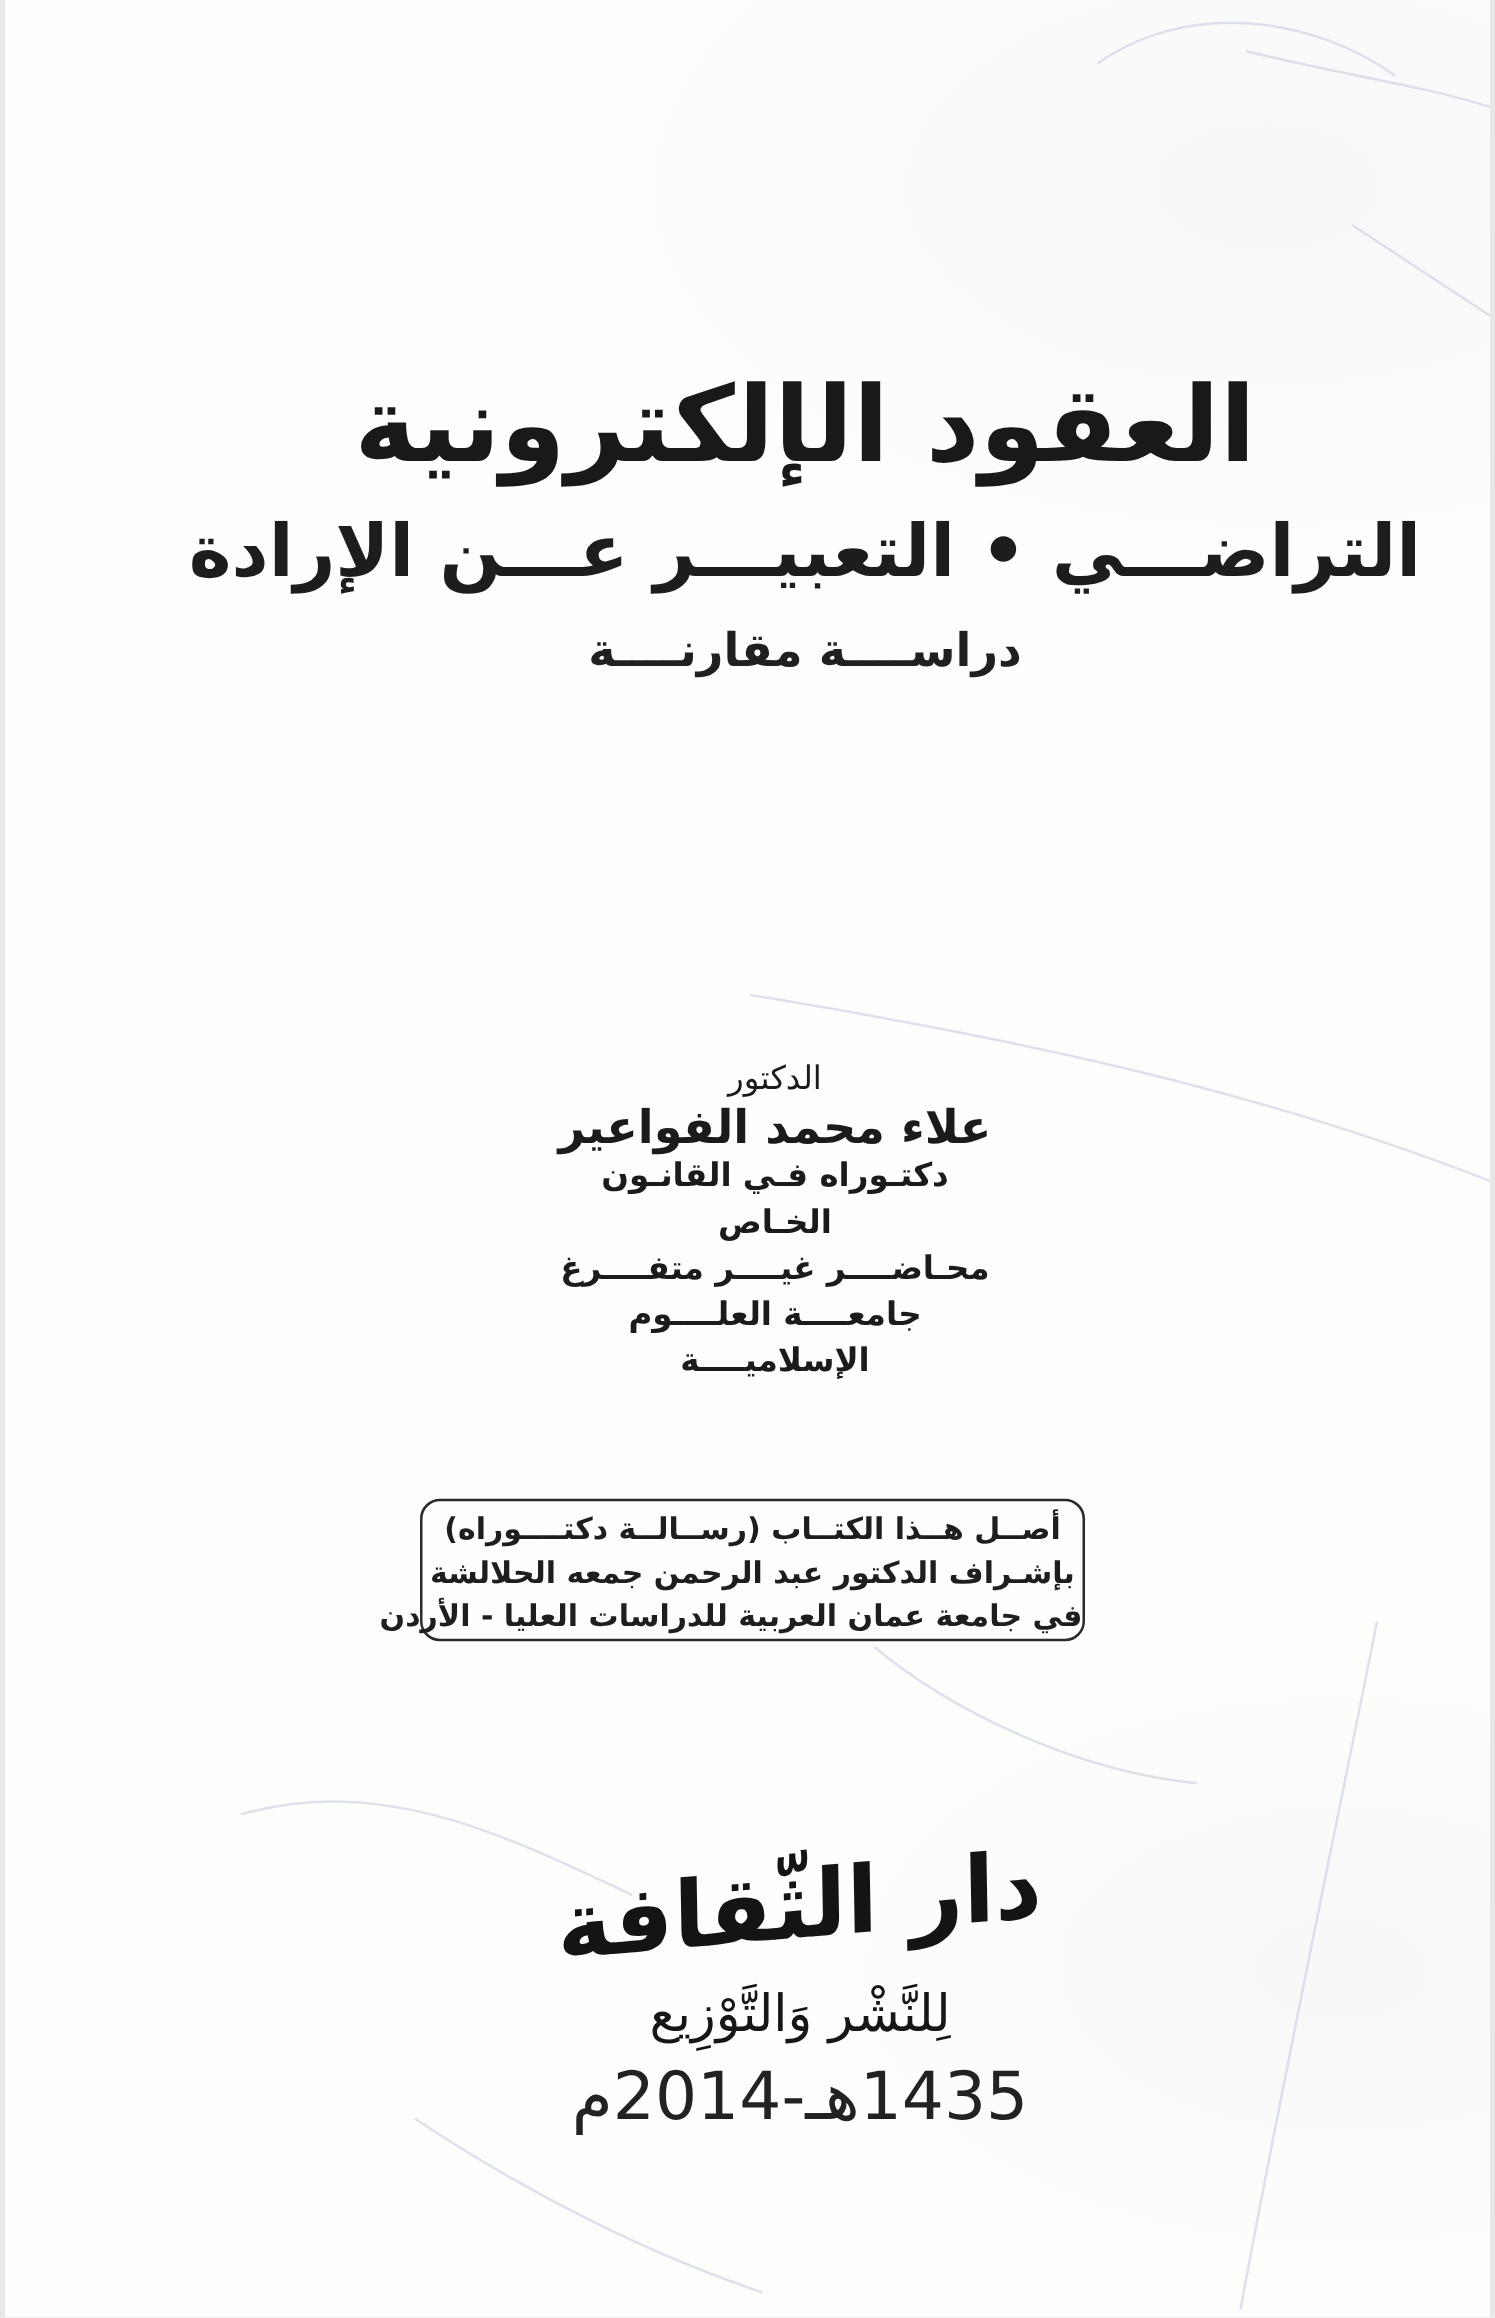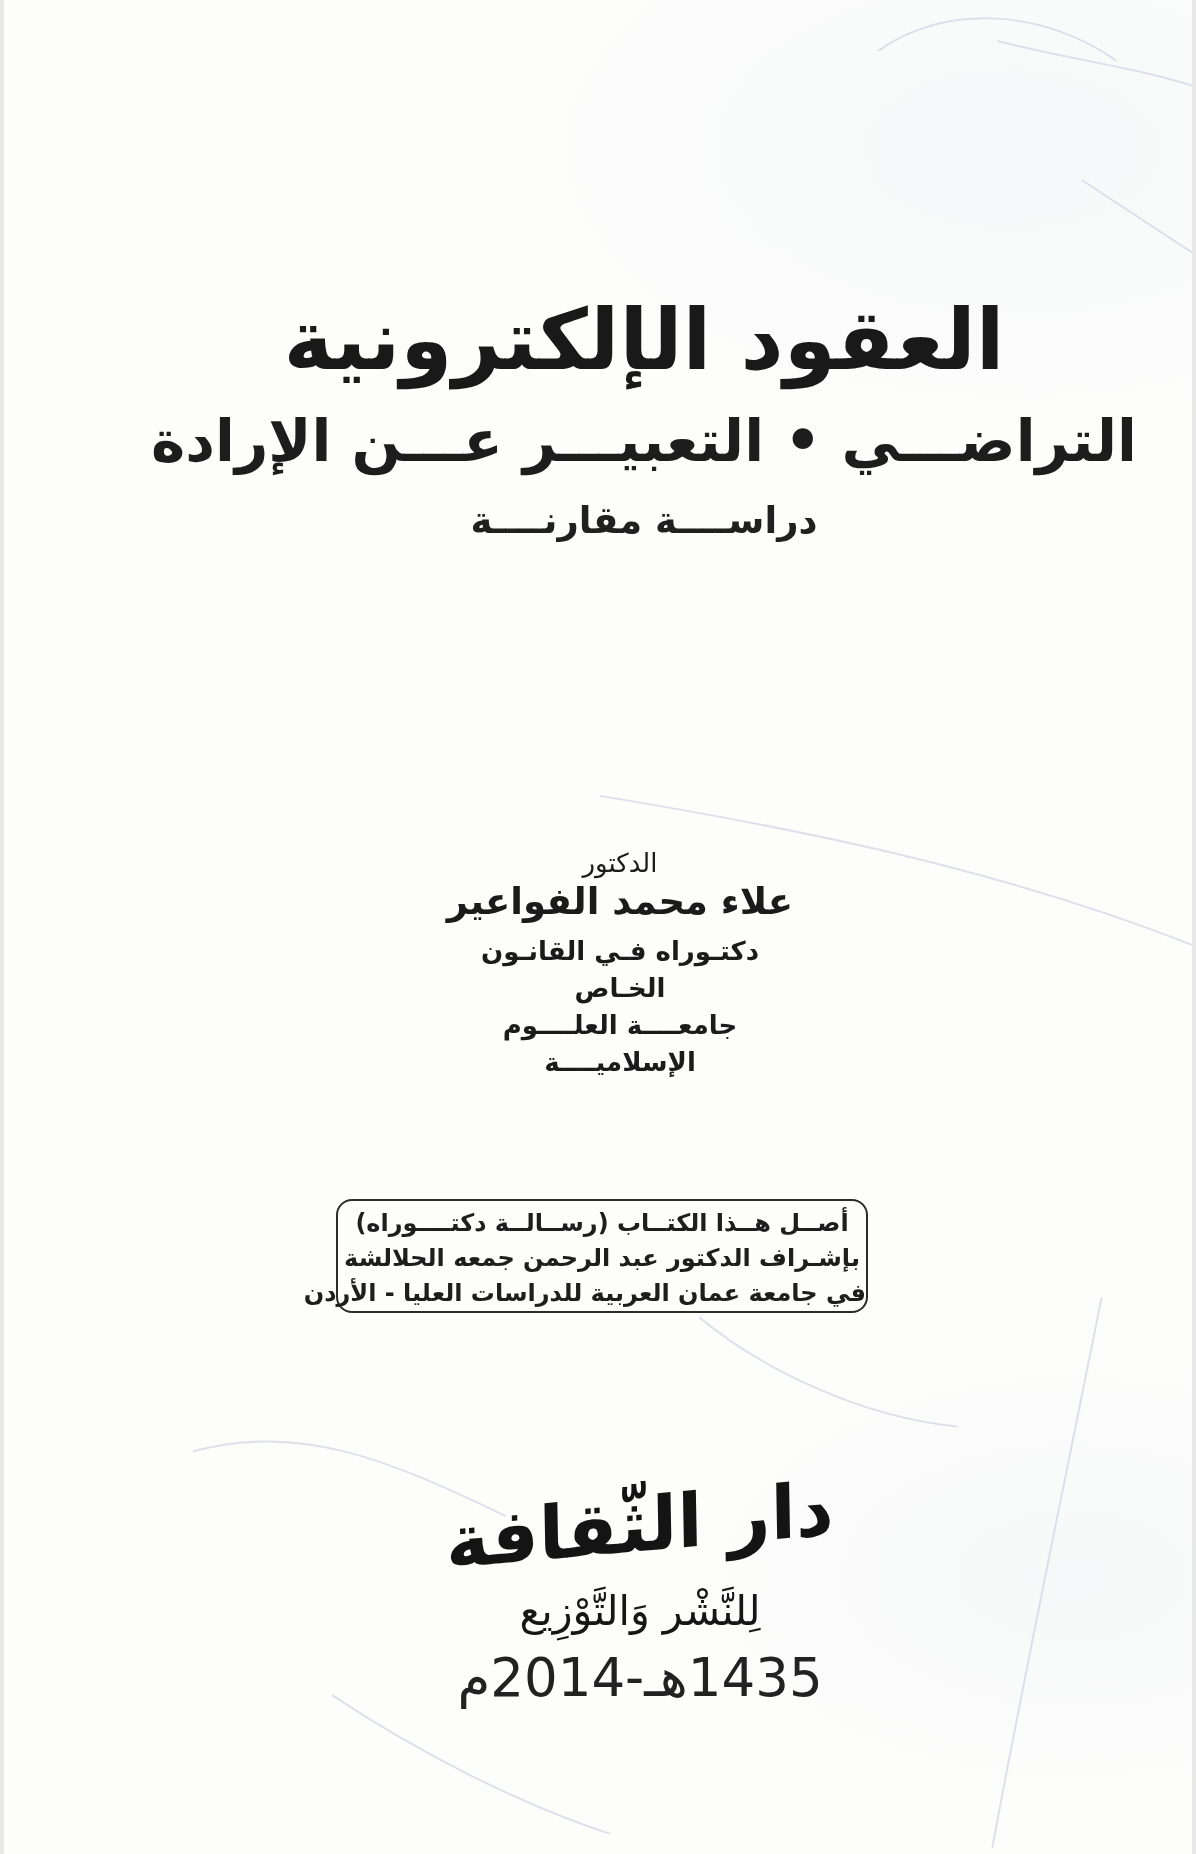--- a/index.html
+++ b/index.html
@@ -63,21 +63,20 @@
     text-align: center;
   }
   .author-honorific {
     font-size: 26px;
     font-weight: normal;
     margin-bottom: 2px;
   }
   .author-name {
     font-size: 37px;
     font-weight: bold;
-    margin-bottom: 10px;
   }
   .author-cred {
     font-size: 26px;
     font-weight: bold;
     line-height: 37px;
   }
   .thesis-box {
     position: absolute;
     top: 1199px;
     left: 332px;
@@ -150,20 +149,21 @@
   <div class="title-block">
     <div class="main-title">العقود الإلكترونية</div>
     <div class="sub-title">التراضـــي • التعبيـــر عـــن الإرادة</div>
     <div class="study-type">دراســــة مقارنــــة</div>
   </div>
 
   <div class="author-block">
     <div class="author-honorific">الدكتور</div>
     <div class="author-name">علاء محمد الفواعير</div>
     <div class="author-cred">دكتـوراه فـي القانـون الخـاص</div>
+    <div class="author-cred">محـاضــــر غيــــر متفــــرغ</div>
     <div class="author-cred">جامعــــة العلــــوم الإسلاميــــة</div>
   </div>
 
   <div class="thesis-box">
     <div class="thesis-line">أصــل هــذا الكتــاب (رســالــة دكتــــوراه)</div>
     <div class="thesis-line">بإشـراف الدكتور عبد الرحمن جمعه الحلالشة</div>
     <div class="thesis-line">في جامعة عمان العربية للدراسات العليا - الأردن</div>
   </div>
 
   <div class="publisher-block">

